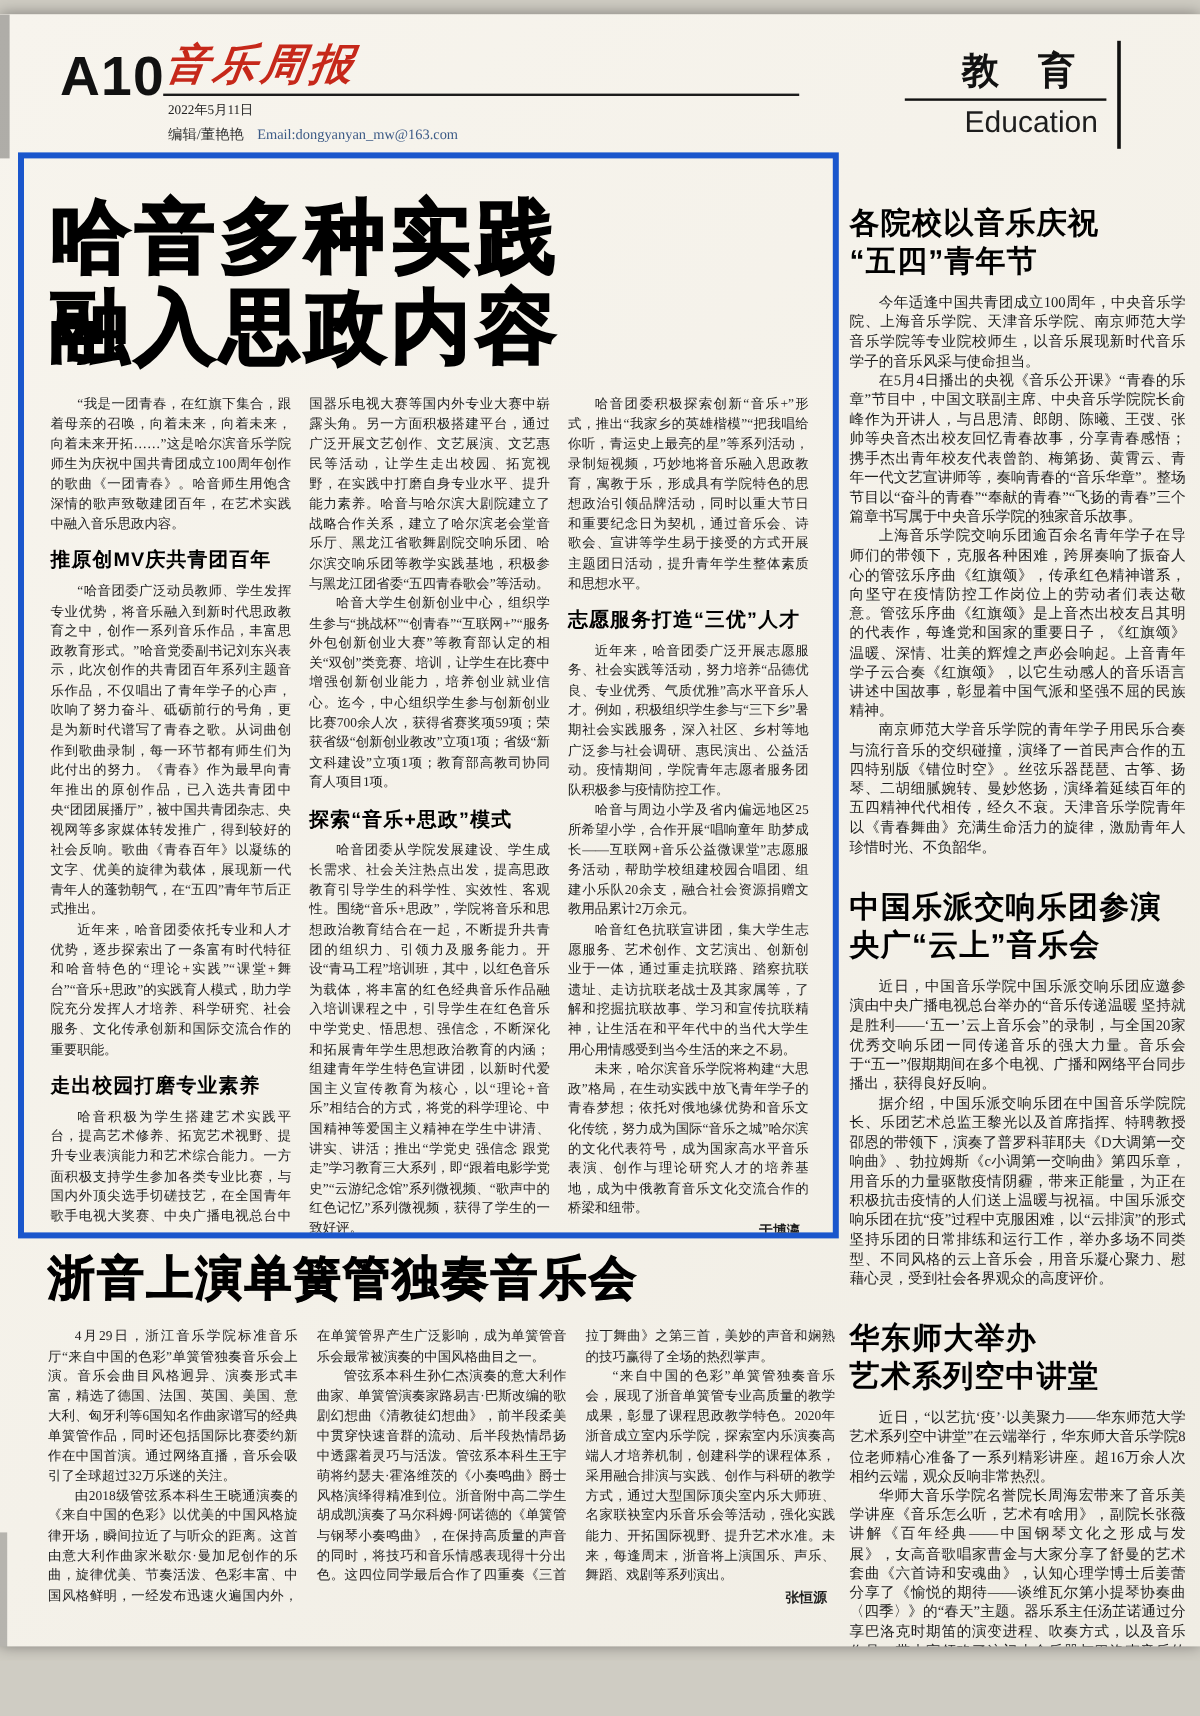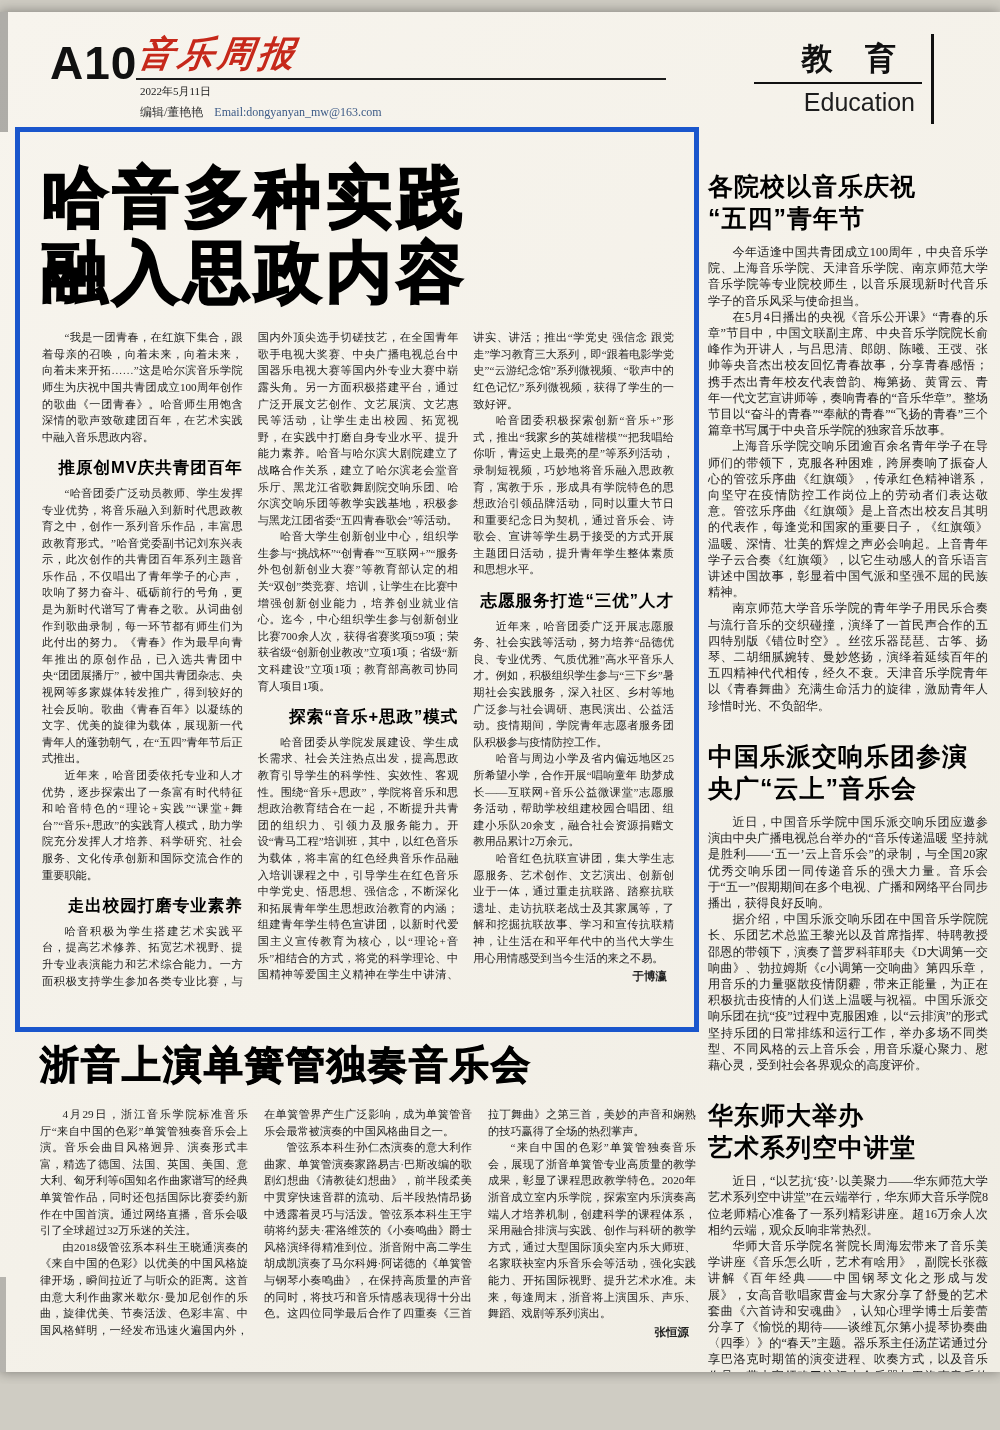--- a/index.html
+++ b/index.html
@@ -26,21 +26,21 @@
     font-family:"Liberation Sans","DejaVu Sans",sans-serif;}
   .section-bar{position:absolute;right:36px;top:2px;width:3px;height:90px;background:#111;}
   
   .feature-box{position:absolute;left:15px;top:115px;width:684px;height:905px;
     border:5px solid #1a56cc;box-sizing:border-box;padding:28px 20px 8px 22px;overflow:hidden;}
   .feature-headline{font-family:"Liberation Sans","DejaVu Sans",sans-serif;font-weight:900;
     font-size:66px;line-height:1.13;letter-spacing:5px;color:#000;-webkit-text-stroke:2.2px #000;}
   .feature-body{margin-top:20px;column-count:3;column-gap:15px;text-align:justify;
     font-size:11.2px;line-height:16.6px;color:#1e1e1e;}
   .feature-body p{margin:0;text-indent:2em;}
-  .subhead{break-inside:avoid;text-align:right;font-family:"Liberation Sans","DejaVu Sans",sans-serif;
+  .subhead{break-inside:avoid;text-align:left;font-family:"Liberation Sans","DejaVu Sans",sans-serif;
     font-size:16.5px;font-weight:800;color:#000;margin:14px 0 9px;letter-spacing:1px;}
   .byline{text-align:right;font-weight:700;padding-right:.6em;margin-top:2px;
     font-family:"Liberation Sans","DejaVu Sans",sans-serif;font-size:11.5px;}
   
   .right-rail{position:absolute;left:708px;top:158px;width:280px;}
   .rail-article{margin-bottom:26px;}
   .rail-title{font-family:"Liberation Sans","DejaVu Sans",sans-serif;font-weight:900;color:#000;
     font-size:25px;line-height:1.28;letter-spacing:1px;margin-bottom:10px;}
   .rail-article p{margin:0;text-indent:2em;text-align:justify;font-size:12.2px;line-height:16.2px;color:#1e1e1e;}
   
@@ -93,20 +93,21 @@
       <p>哈音大学生创新创业中心，组织学生参与“挑战杯”“创青春”“互联网+”“服务外包创新创业大赛”等教育部认定的相关“双创”类竞赛、培训，让学生在比赛中增强创新创业能力，培养创业就业信心。迄今，中心组织学生参与创新创业比赛700余人次，获得省赛奖项59项；荣获省级“创新创业教改”立项1项；省级“新文科建设”立项1项；教育部高教司协同育人项目1项。</p>
 
       <div class="subhead">探索“音乐+思政”模式</div>
       <p>哈音团委从学院发展建设、学生成长需求、社会关注热点出发，提高思政教育引导学生的科学性、实效性、客观性。围绕“音乐+思政”，学院将音乐和思想政治教育结合在一起，不断提升共青团的组织力、引领力及服务能力。开设“青马工程”培训班，其中，以红色音乐为载体，将丰富的红色经典音乐作品融入培训课程之中，引导学生在红色音乐中学党史、悟思想、强信念，不断深化和拓展青年学生思想政治教育的内涵；组建青年学生特色宣讲团，以新时代爱国主义宣传教育为核心，以“理论+音乐”相结合的方式，将党的科学理论、中国精神等爱国主义精神在学生中讲清、讲实、讲活；推出“学党史 强信念 跟党走”学习教育三大系列，即“跟着电影学党史”“云游纪念馆”系列微视频、“歌声中的红色记忆”系列微视频，获得了学生的一致好评。</p>
       <p>哈音团委积极探索创新“音乐+”形式，推出“我家乡的英雄楷模”“把我唱给你听，青运史上最亮的星”等系列活动，录制短视频，巧妙地将音乐融入思政教育，寓教于乐，形成具有学院特色的思想政治引领品牌活动，同时以重大节日和重要纪念日为契机，通过音乐会、诗歌会、宣讲等学生易于接受的方式开展主题团日活动，提升青年学生整体素质和思想水平。</p>
 
       <div class="subhead">志愿服务打造“三优”人才</div>
       <p>近年来，哈音团委广泛开展志愿服务、社会实践等活动，努力培养“品德优良、专业优秀、气质优雅”高水平音乐人才。例如，积极组织学生参与“三下乡”暑期社会实践服务，深入社区、乡村等地广泛参与社会调研、惠民演出、公益活动。疫情期间，学院青年志愿者服务团队积极参与疫情防控工作。</p>
       <p>哈音与周边小学及省内偏远地区25所希望小学，合作开展“唱响童年 助梦成长——互联网+音乐公益微课堂”志愿服务活动，帮助学校组建校园合唱团、组建小乐队20余支，融合社会资源捐赠文教用品累计2万余元。</p>
       <p>哈音红色抗联宣讲团，集大学生志愿服务、艺术创作、文艺演出、创新创业于一体，通过重走抗联路、踏察抗联遗址、走访抗联老战士及其家属等，了解和挖掘抗联故事、学习和宣传抗联精神，让生活在和平年代中的当代大学生用心用情感受到当今生活的来之不易。</p>
+      <p>未来，哈尔滨音乐学院将构建“大思政”格局，在生动实践中放飞青年学子的青春梦想；依托对俄地缘优势和音乐文化传统，努力成为国际“音乐之城”哈尔滨的文化代表符号，成为国家高水平音乐表演、创作与理论研究人才的培养基地，成为中俄教育音乐文化交流合作的桥梁和纽带。</p>
       <div class="byline">于博瀛</div>
     </div>
   </div>
 
   <div class="right-rail">
 
     <div class="rail-article">
       <div class="rail-title">
         <div>各院校以音乐庆祝</div>
         <div>“五四”青年节</div>

